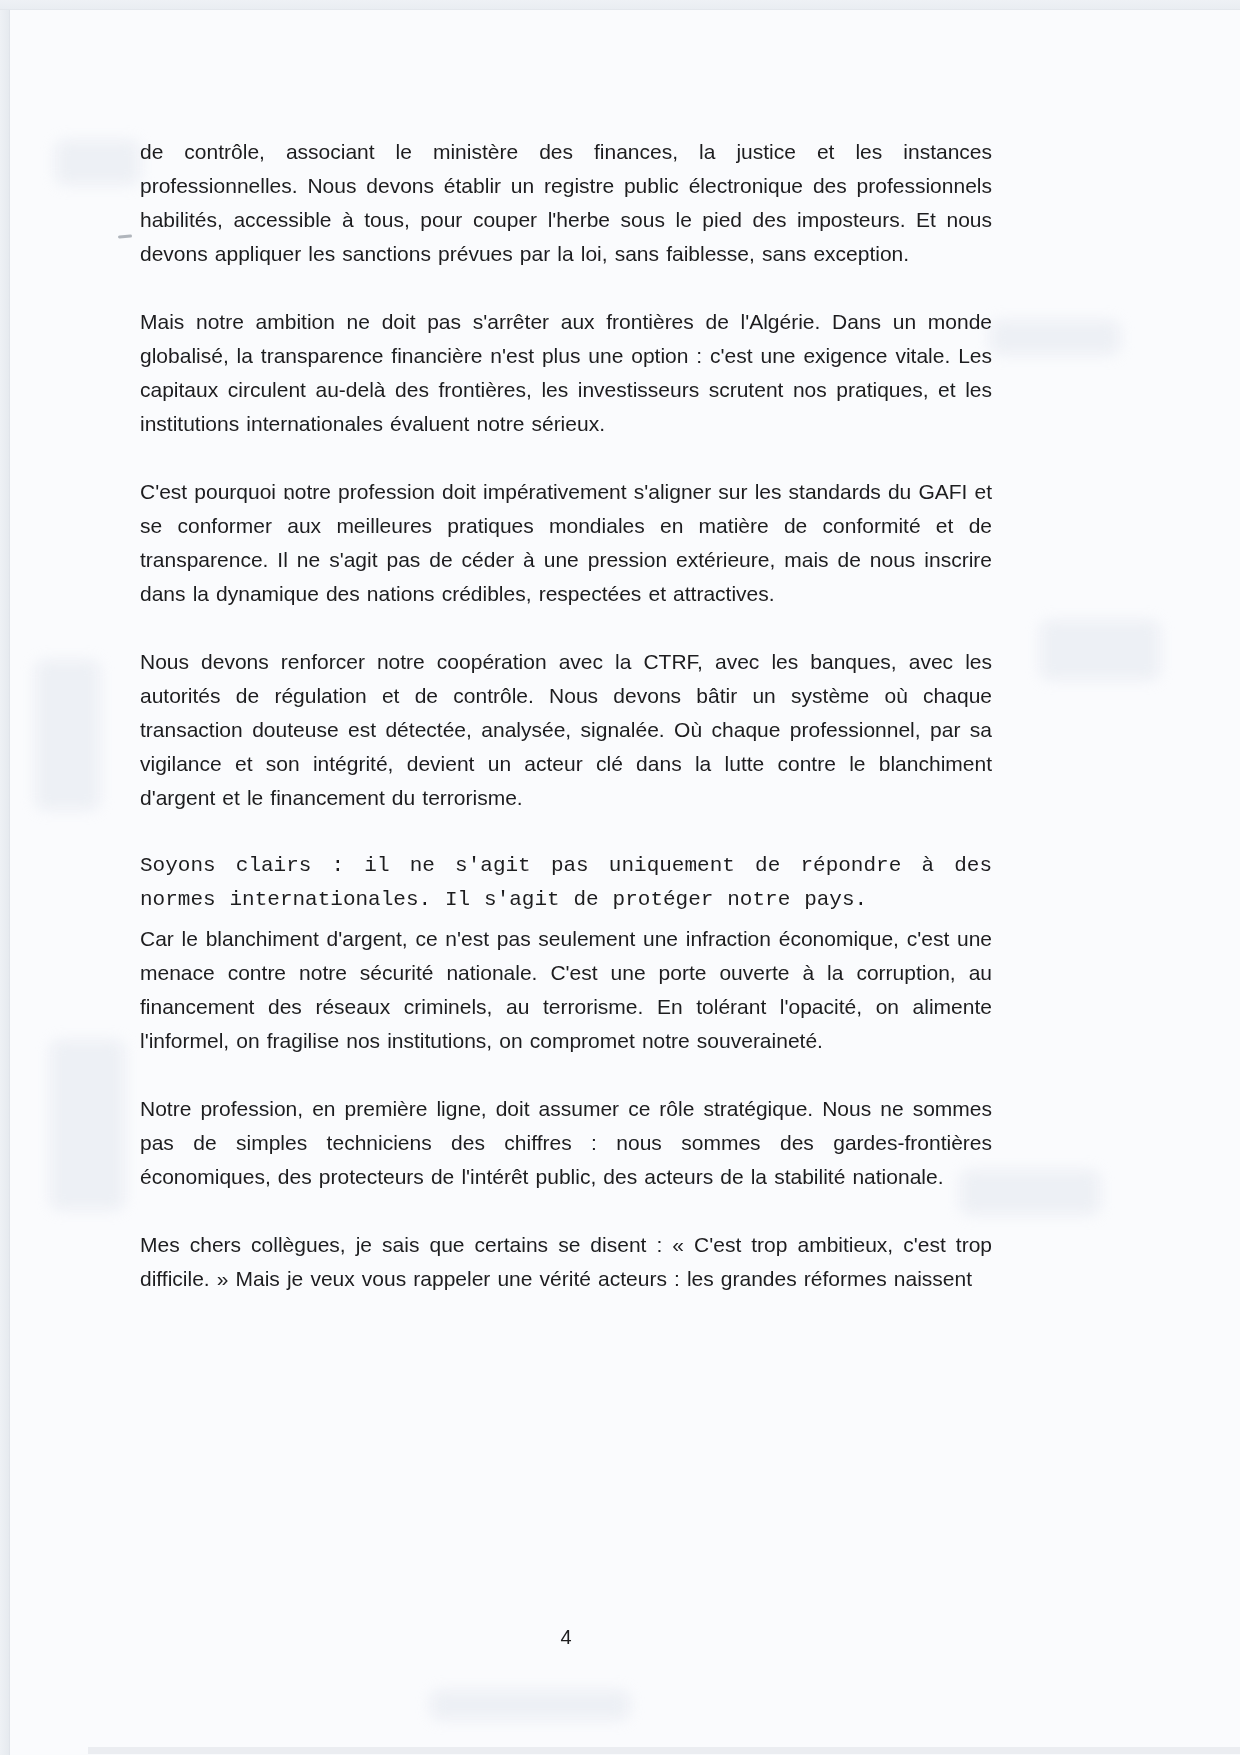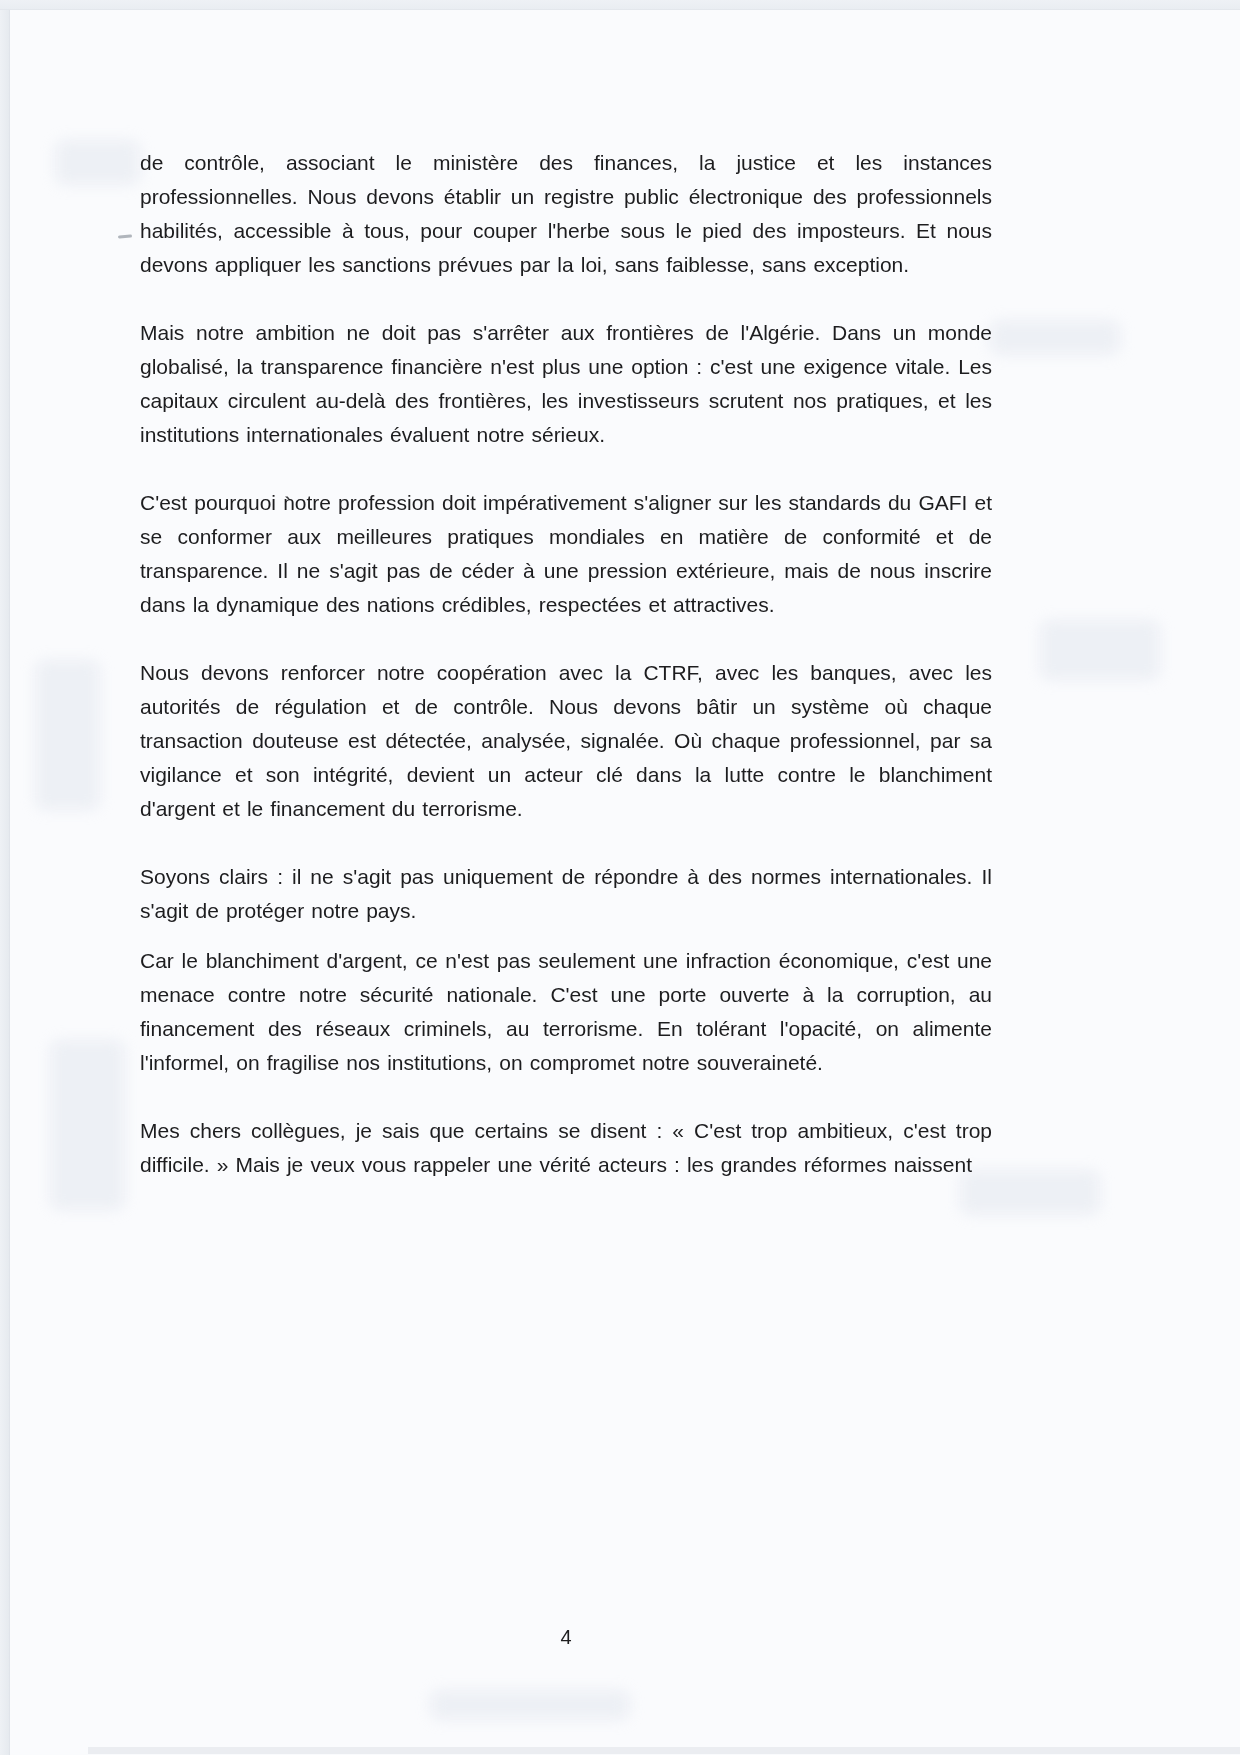--- a/index.html
+++ b/index.html
@@ -57,25 +57,26 @@
     position: absolute;
     left: 140px;
     top: 130px;
     width: 852px;
     color: #1d1d1f;
     font-size: 21px;
     line-height: 34px;
     text-align: justify;
   }
   .content p {
-    margin: 16px 0 34px 0;
+    margin: 5px 0 34px 0;
     word-spacing: 0.06em;
   }
   .content p.tight {
     margin-bottom: 0;
+    font-family: Liberation Mono, monospace;
   }
   .page-number {
     position: absolute;
     top: 1626px;
     left: 140px;
     width: 852px;
     text-align: center;
     font-size: 20px;
     color: #1d1d1f;
   }
@@ -120,18 +121,19 @@
   <div class="mark-dash"></div>
   <div class="mark-accent">`</div>
 
   <div class="content">
     <p>de contrôle, associant le ministère des finances, la justice et les instances professionnelles. Nous devons établir un registre public électronique des professionnels habilités, accessible à tous, pour couper l'herbe sous le pied des imposteurs. Et nous devons appliquer les sanctions prévues par la loi, sans faiblesse, sans exception.</p>
     <p>Mais notre ambition ne doit pas s'arrêter aux frontières de l'Algérie. Dans un monde globalisé, la transparence financière n'est plus une option : c'est une exigence vitale. Les capitaux circulent au-delà des frontières, les investisseurs scrutent nos pratiques, et les institutions internationales évaluent notre sérieux.</p>
     <p>C'est pourquoi notre profession doit impérativement s'aligner sur les standards du GAFI et se conformer aux meilleures pratiques mondiales en matière de conformité et de transparence. Il ne s'agit pas de céder à une pression extérieure, mais de nous inscrire dans la dynamique des nations crédibles, respectées et attractives.</p>
     <p>Nous devons renforcer notre coopération avec la CTRF, avec les banques, avec les autorités de régulation et de contrôle. Nous devons bâtir un système où chaque transaction douteuse est détectée, analysée, signalée. Où chaque professionnel, par sa vigilance et son intégrité, devient un acteur clé dans la lutte contre le blanchiment d'argent et le financement du terrorisme.</p>
     <p class="tight">Soyons clairs : il ne s'agit pas uniquement de répondre à des normes internationales. Il s'agit de protéger notre pays.</p>
     <p>Car le blanchiment d'argent, ce n'est pas seulement une infraction économique, c'est une menace contre notre sécurité nationale. C'est une porte ouverte à la corruption, au financement des réseaux criminels, au terrorisme. En tolérant l'opacité, on alimente l'informel, on fragilise nos institutions, on compromet notre souveraineté.</p>
+    <p>Notre profession, en première ligne, doit assumer ce rôle stratégique. Nous ne sommes pas de simples techniciens des chiffres : nous sommes des gardes-frontières économiques, des protecteurs de l'intérêt public, des acteurs de la stabilité nationale.</p>
     <p>Mes chers collègues, je sais que certains se disent : « C'est trop ambitieux, c'est trop difficile. » Mais je veux vous rappeler une vérité acteurs : les grandes réformes naissent</p>
   </div>
 
   <div class="page-number">4</div>
 
 </div>
 
 </body></html>

